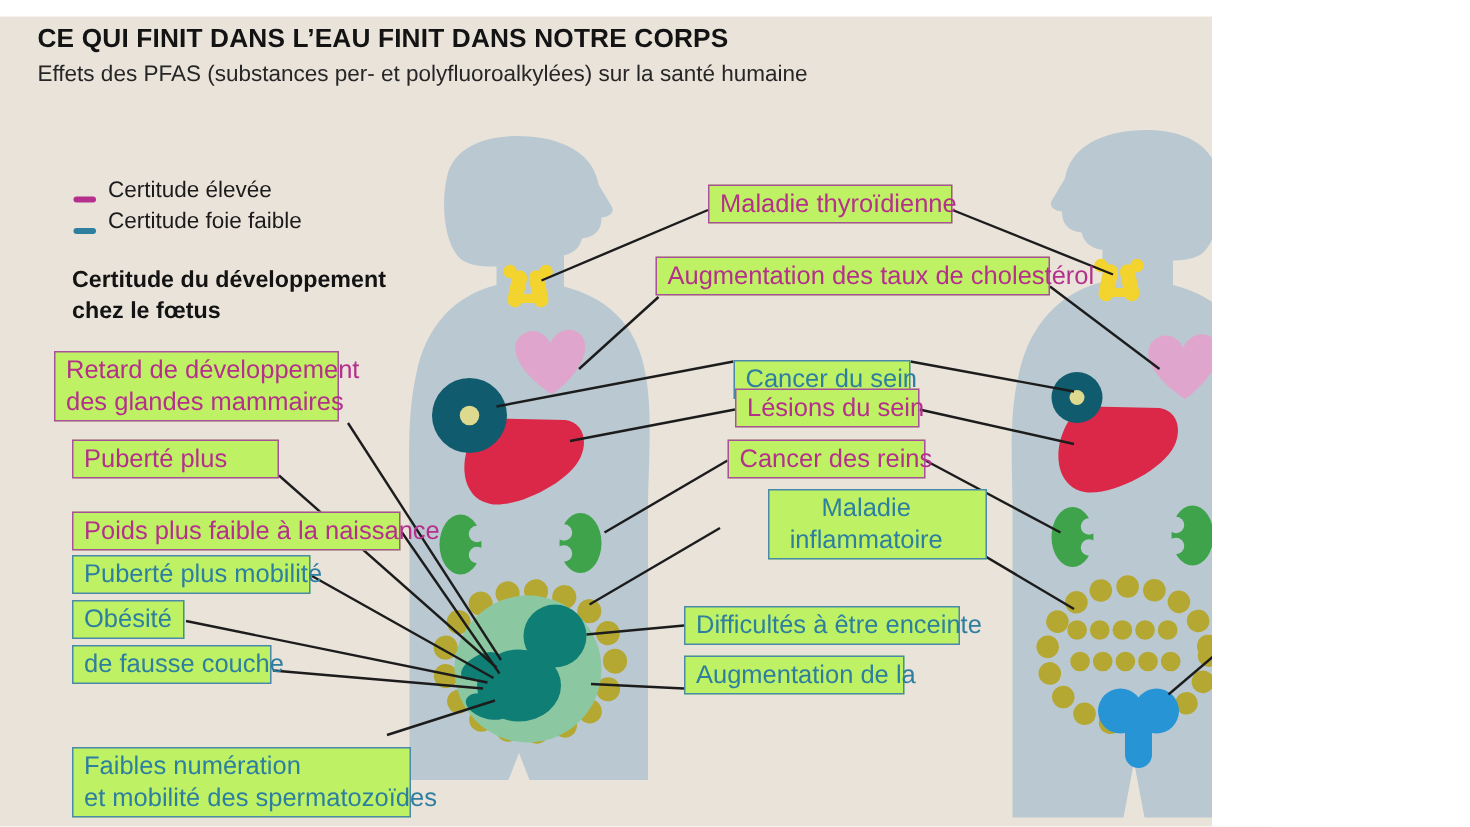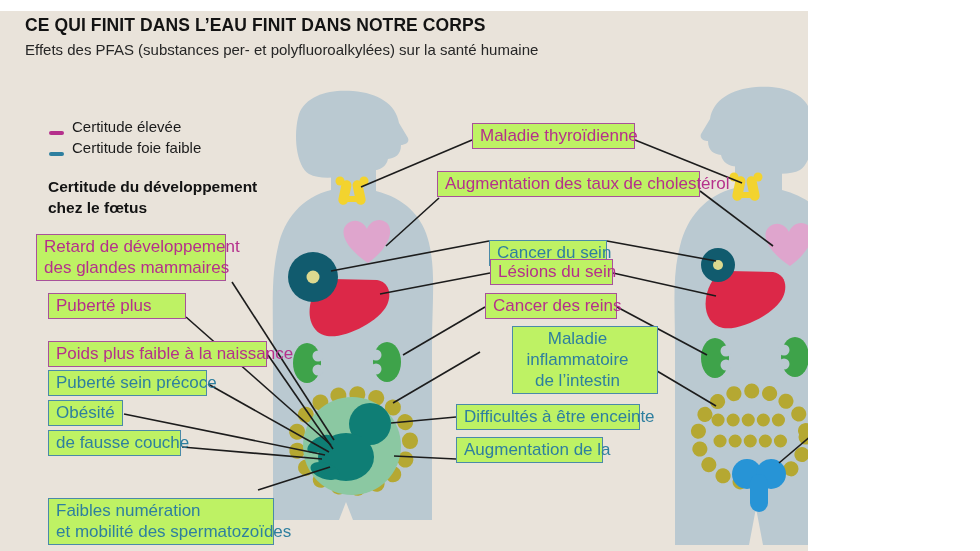--- a/index.html
+++ b/index.html
@@ -142,21 +142,21 @@
         <span>Retard de développement</span>
         <span>des glandes mammaires</span>
       </div>
       <div class="label-box" style="left: 48px; top: 293px; width: 138px; color: rgb(181, 48, 140); border-color: rgb(168, 81, 154);">
         <span>Puberté plus</span>
       </div>
       <div class="label-box" style="left: 48px; top: 341px; width: 219px; color: rgb(181, 48, 140); border-color: rgb(168, 81, 154);">
         <span>Poids plus faible à la naissance</span>
       </div>
       <div class="label-box" style="left: 48px; top: 370px; width: 159px; color: rgb(46, 127, 159); border-color: rgb(74, 138, 168);">
-        <span>Puberté sein précoce</span>
+        <span>Puberté plus mobilité</span>
       </div>
       <div class="label-box" style="left: 48px; top: 400px; width: 75px; color: rgb(46, 127, 159); border-color: rgb(74, 138, 168);">
         <span>Obésité</span>
       </div>
       <div class="label-box" style="left: 48px; top: 430px; width: 133px; color: rgb(46, 127, 159); border-color: rgb(74, 138, 168);">
         <span>de fausse couche</span>
       </div>
       <div class="label-box" style="left: 48px; top: 498px; width: 226px; color: rgb(46, 127, 159); border-color: rgb(74, 138, 168);">
         <span>Faibles numération</span>
         <span>et mobilité des spermatozoïdes</span>
@@ -172,21 +172,20 @@
       </div>
       <div class="label-box center" style="left: 490px; top: 259px; width: 123px; color: rgb(181, 48, 140); border-color: rgb(168, 81, 154);">
         <span>Lésions du sein</span>
       </div>
       <div class="label-box center" style="left: 485px; top: 293px; width: 132px; color: rgb(181, 48, 140); border-color: rgb(168, 81, 154);">
         <span>Cancer des reins</span>
       </div>
       <div class="label-box center" style="left: 480px; top: 326px; width: 146px; color: rgb(46, 127, 159); border-color: rgb(74, 138, 168); margin-left: 32px;">
         <span>Maladie</span>
         <span>inflammatoire</span>
-        <span>de l’intestin</span>
       </div>
       <div class="label-box" style="left: 456px; top: 404px; width: 184px; color: rgb(46, 127, 159); border-color: rgb(74, 138, 168);">
         <span>Difficultés à être enceinte</span>
       </div>
       <div class="label-box" style="left: 456px; top: 437px; width: 147px; color: rgb(46, 127, 159); border-color: rgb(74, 138, 168);">
         <span>Augmentation de la</span>
       </div>
       <div class="label-box" style="left: 819px; top: 412px; width: 140px; color: rgb(181, 48, 140); border-color: rgb(168, 81, 154);">
         <span>Cancer du testicule</span>
       </div>

